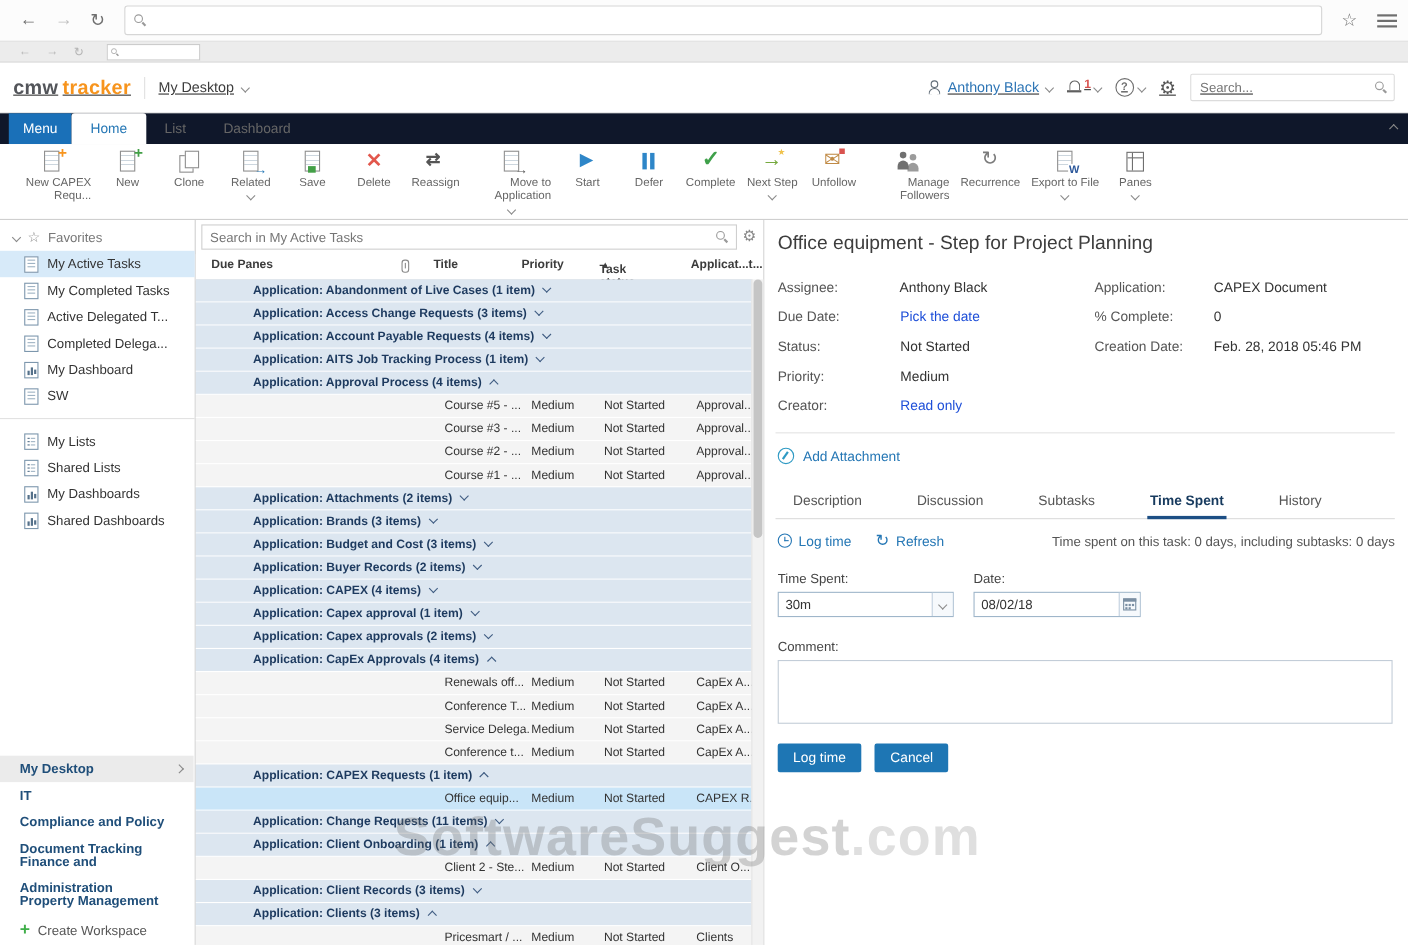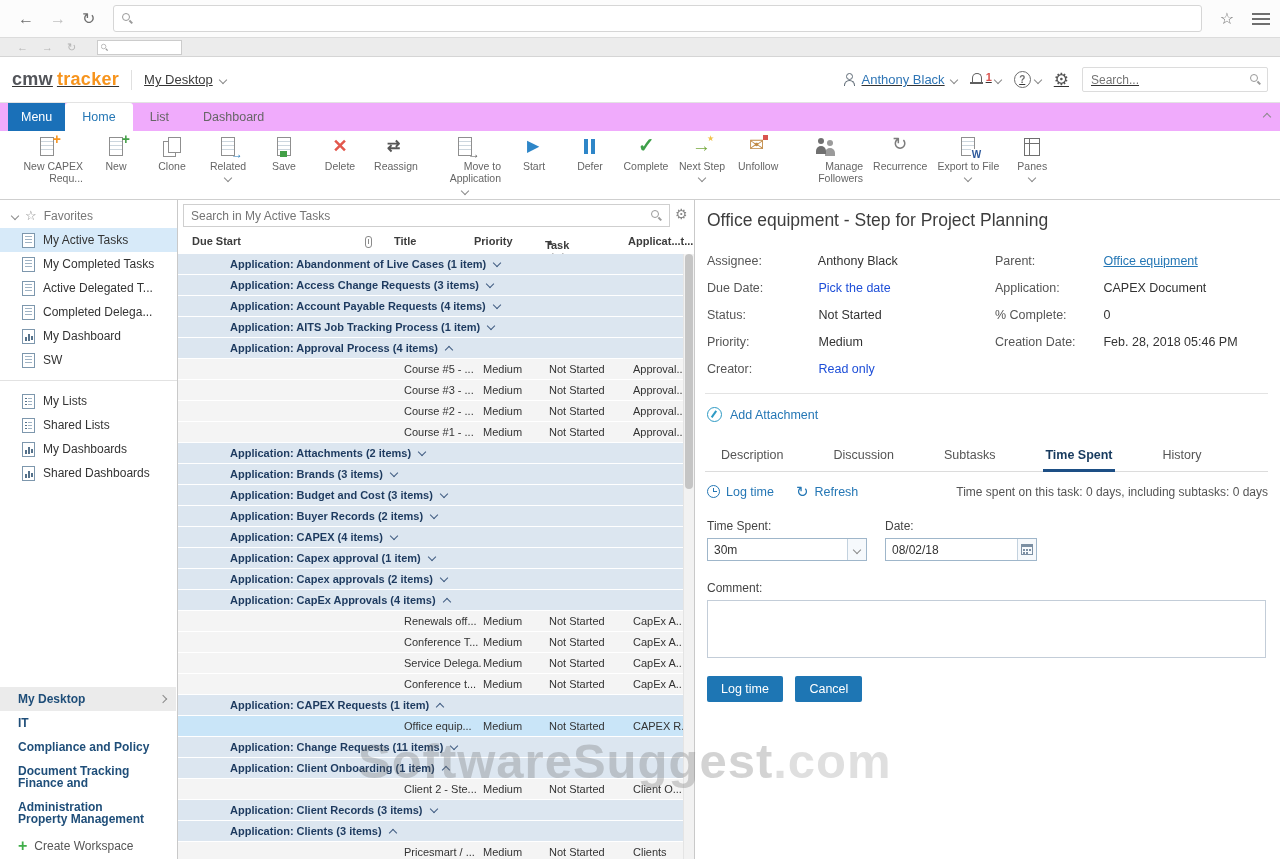--- a/index.html
+++ b/index.html
@@ -45,21 +45,21 @@
   .bell::after{content:"";position:absolute;left:0;top:9px;width:13px;height:1.5px;background:#5f5f5f;}
   .notif{display:flex;align-items:center;gap:3px;cursor:pointer;}
   .count{color:#d9534f;font-size:11px;font-weight:bold;position:relative;top:-3px;}
   .help{width:15px;height:15px;border:1.2px solid #6d6d6d;border-radius:50%;display:inline-flex;align-items:center;justify-content:center;font-size:10px;font-weight:bold;color:#6d6d6d;font-style:normal;}
   .help-wrap{display:flex;align-items:center;gap:4px;cursor:pointer;}
   .hgear{font-size:17px;color:#555;cursor:pointer;font-style:normal;}
   .hsearch{width:172px;height:23px;border:1px solid #dcdcdc;border-radius:2px;display:flex;align-items:center;padding:0 6px;}
   .hsearch input{flex:1;border:0;outline:none;font-size:12px;color:#444;background:transparent;}
 
   
-  .tab-row{position:absolute;left:0;top:103px;width:1280px;height:28px;background:#f0abfc;display:flex;align-items:stretch;}
+  .tab-row{position:absolute;left:0;top:103px;width:1280px;height:28px;background:#0f172a;display:flex;align-items:stretch;}
   .menu-btn{background:#1a70b8;color:#fff;border:0;font-size:12.5px;padding:0 13px;margin-left:8px;cursor:pointer;}
   .nav-tab{line-height:28px;padding:0 17px;font-size:12.5px;color:#666;cursor:pointer;}
   .nav-tab.active{background:#fff;color:#2577b5;border-radius:3px 3px 0 0;}
   .collapse-chev{margin-left:auto;display:flex;align-items:center;padding-right:10px;cursor:pointer;}
 
   
   .ribbon{position:absolute;left:0;top:131px;width:1280px;height:69px;background:#fff;border-bottom:1px solid #cfcfcf;display:flex;align-items:flex-start;padding:5px 4px 0 6px;box-sizing:border-box;}
   .tool{min-width:46px;max-width:72px;padding:0 5px;display:flex;flex-direction:column;align-items:center;text-align:right;font-size:10.5px;line-height:1.18;color:#666;cursor:pointer;}
   .tlabel{margin-top:2px;}
   .t-caret{display:none;margin-top:3px;}
@@ -466,21 +466,21 @@
     </div>
   </div>
 
   <div class="panel-middle">
     <div class="list-search">
       <input placeholder="Search in My Active Tasks" style="">
       <span class="mag"></span>
     </div>
     <span class="list-gear">⚙</span>
     <div class="list-header">
-      <span class="h-due">Due Start</span>
+      <span class="h-due">Due Panes</span>
       <i class="clip"></i>
       <span class="h-title">Title</span>
       <span class="h-priority">Priority</span>
       <span class="h-status"><span>Task status</span><b class="sort">▴</b></span>
       <span class="h-app">Applicat...t...</span>
     </div>
     <div class="rows">
 
         <div class="row is-group">
           <span class="g-label">Application: Abandonment of Live Cases (1 item)</span><i class="g-chev"></i>
@@ -746,24 +746,20 @@
           </div>
 
           <div class="frow">
             <span class="flabel">Creator:</span>
             <span class="fvalue muted">Read only</span>
           </div>
 
       </div>
       <div class="fcol right">
 
-          <div class="frow">
-            <span class="flabel">Parent:</span>
-            <span class="fvalue link">Office equipment</span>
-          </div>
 
           <div class="frow">
             <span class="flabel">Application:</span>
             <span class="fvalue">CAPEX Document</span>
           </div>
 
           <div class="frow">
             <span class="flabel">% Complete:</span>
             <span class="fvalue">0</span>
           </div>

